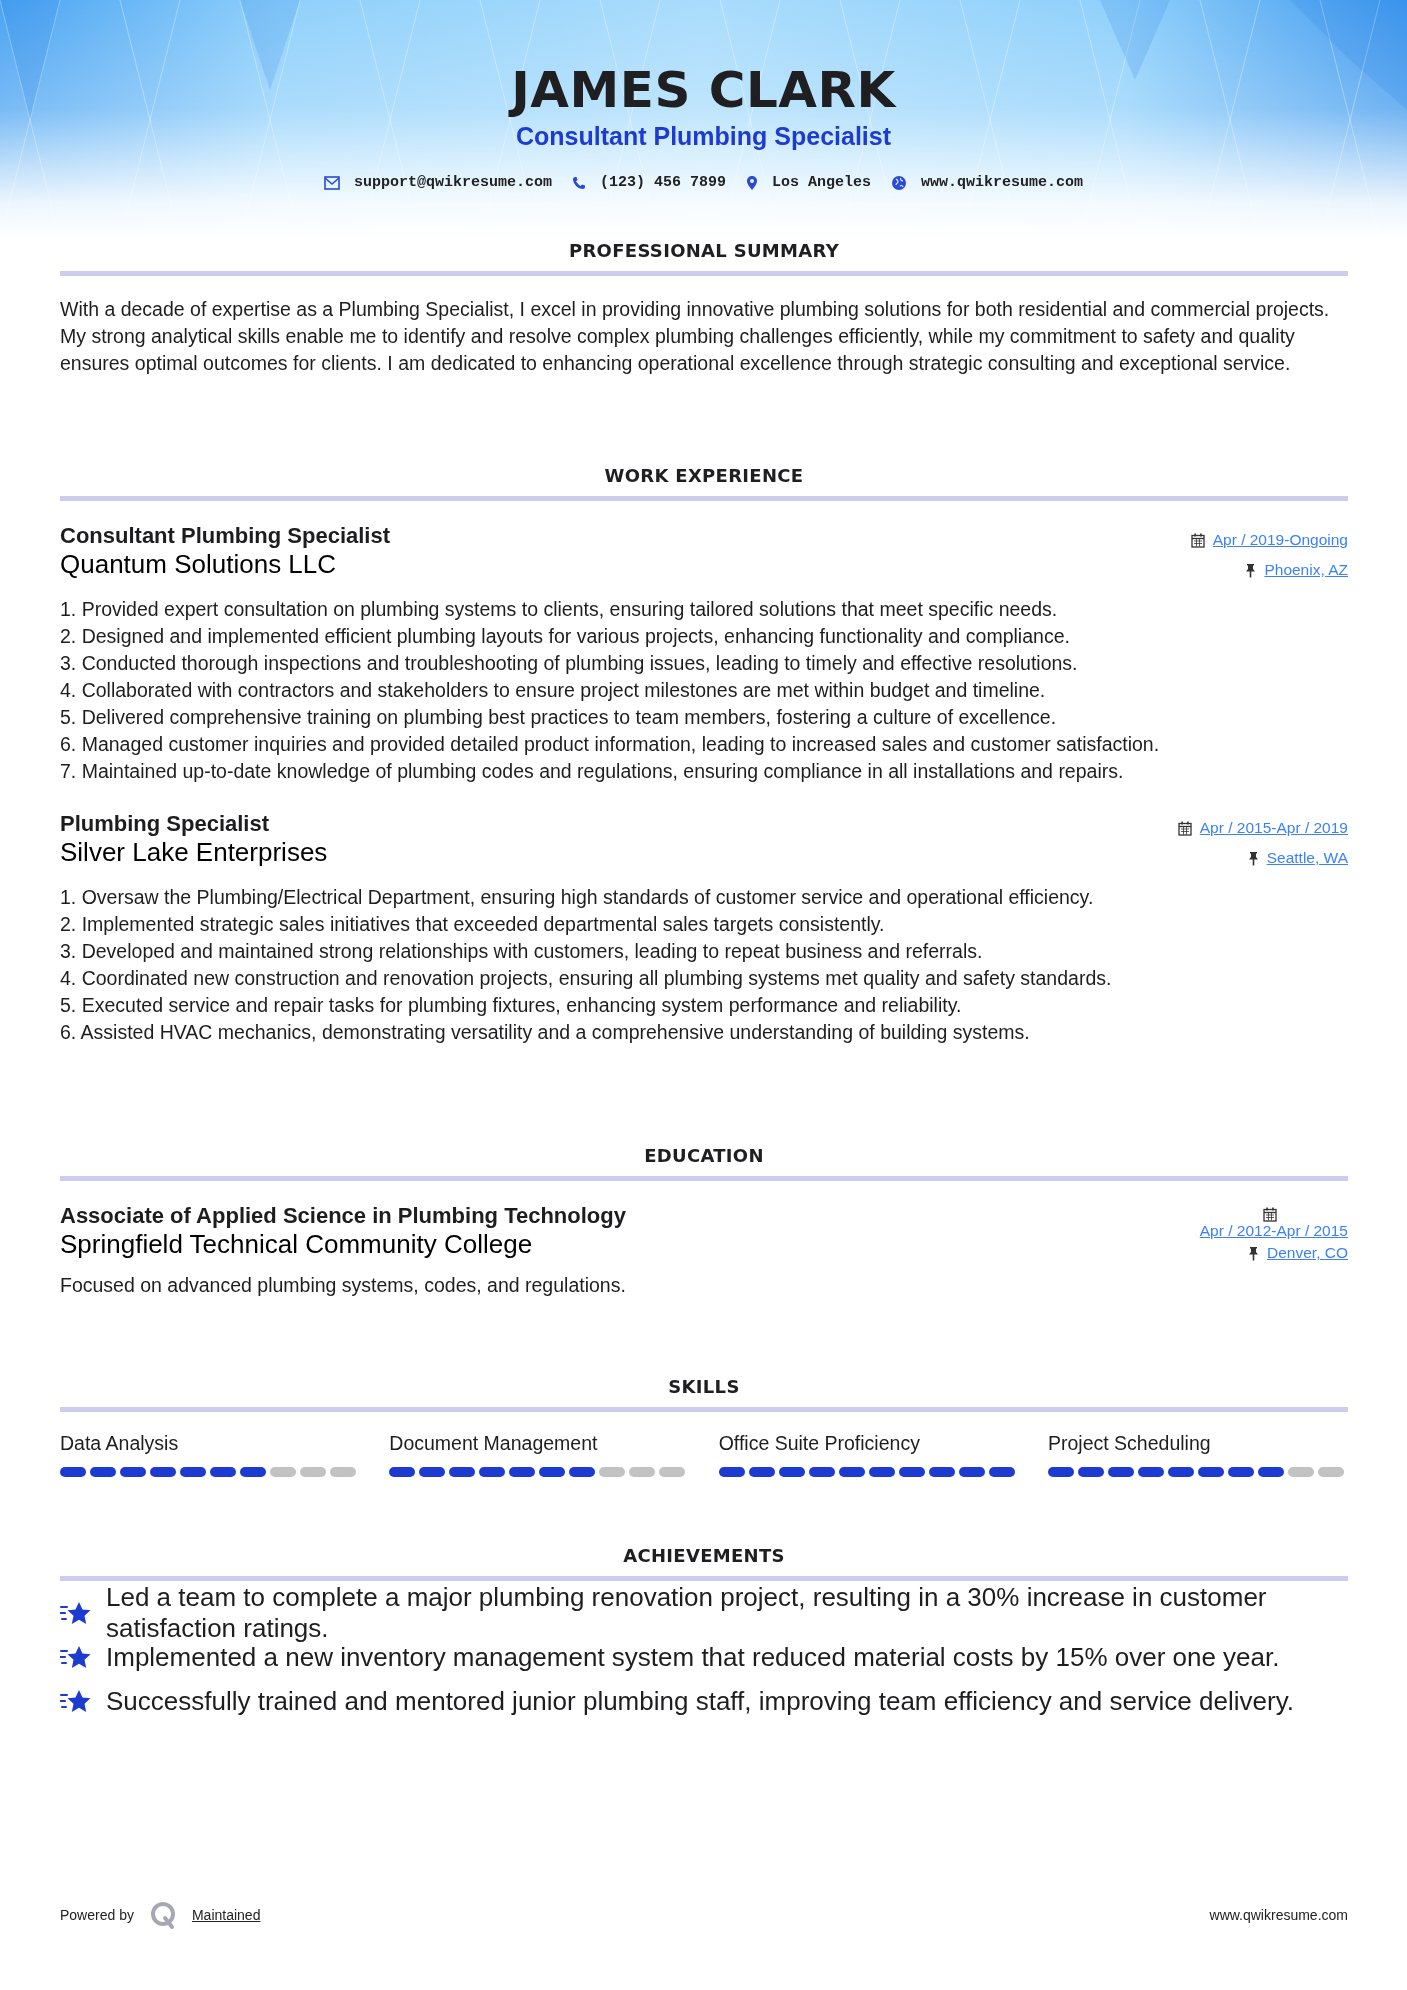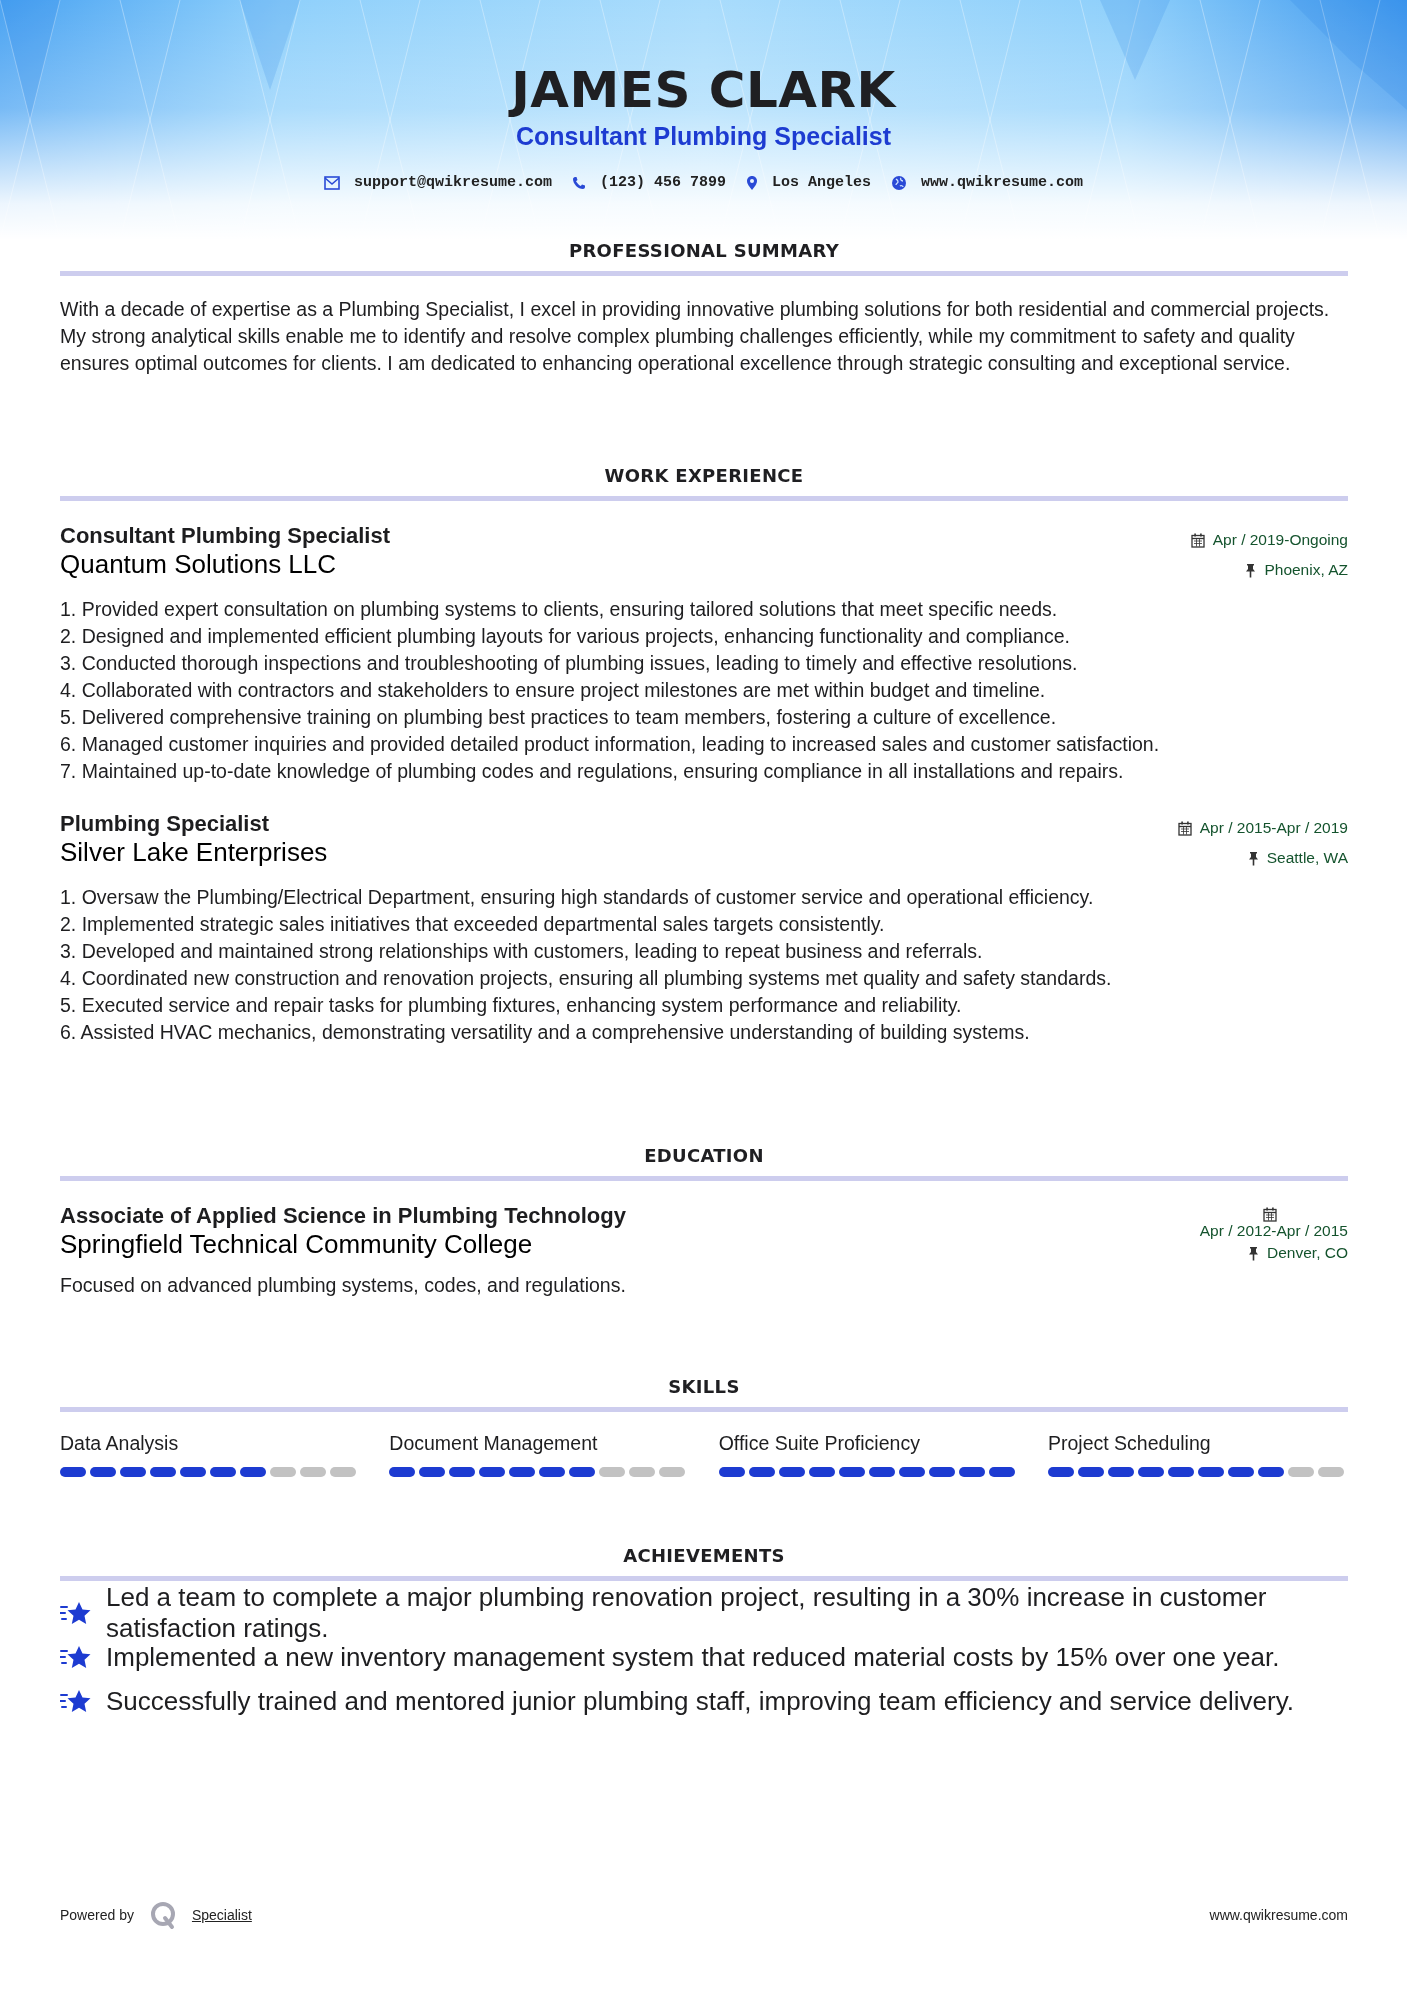--- a/index.html
+++ b/index.html
@@ -55,21 +55,21 @@
       color: #1f1f22;
       letter-spacing: 0.3px;
     }
     .rule { height: 5px; background: #cdcdee; margin-top: 10px; }
 
     .summary { font-size: 19.5px; line-height: 27px; color: #1e1e20; }
 
     .job-head { display: flex; justify-content: space-between; }
     .job-title { font-size: 22px; font-weight: bold; color: #1d1d1f; }
     .company { font-size: 26px; color: #000000; margin-top: 0; }
-    .meta { text-align: right; font-size: 15.5px; color: #14532d; }
+    .meta { text-align: right; font-size: 15.5px; color: #3b82f6; text-decoration: underline; }
     .meta-row { display: flex; justify-content: flex-end; align-items: center; }
     .meta-row svg { margin-right: 8px; }
     ol.duties {
       list-style: none; padding: 0; margin: 0;
       font-size: 19.5px; line-height: 27px; color: #1e1e20;
     }
 
     .skills-grid { display: flex; justify-content: space-between; }
     .skill { width: 300px; }
     .skill-label { font-size: 19.5px; color: #1e1e20; }
@@ -343,16 +343,16 @@
   </div>
 </div>
 
 <div class="footer">
   <div class="powered">
     <span>Powered by</span>
     <svg width="32" height="30" viewBox="0 0 32 30" style="margin-left: 14px;">
       <circle cx="15" cy="14" r="10" fill="none" stroke="#a7a7b3" stroke-width="4"></circle>
       <path d="M17,18 L24,27" stroke="#a7a7b3" stroke-width="4" stroke-linecap="round"></path>
     </svg>
-    <a>Specialist</a>
+    <a>Maintained</a>
   </div>
   <span>www.qwikresume.com</span>
 </div>
 
 </body></html>

